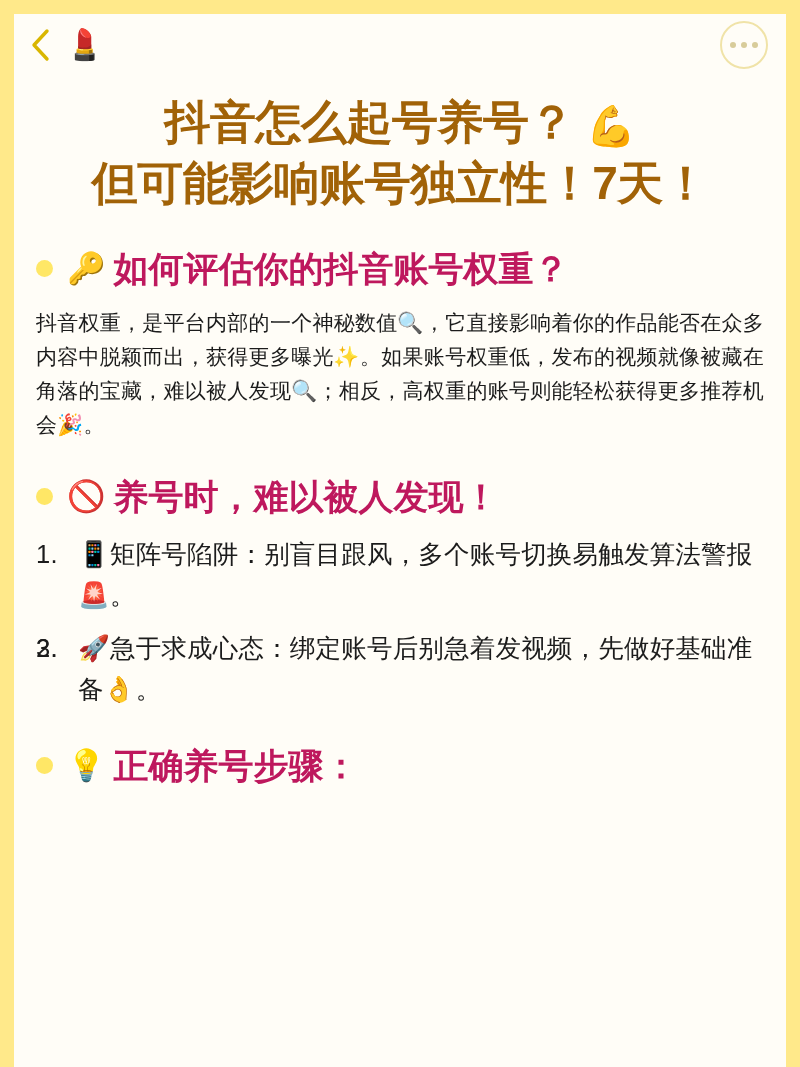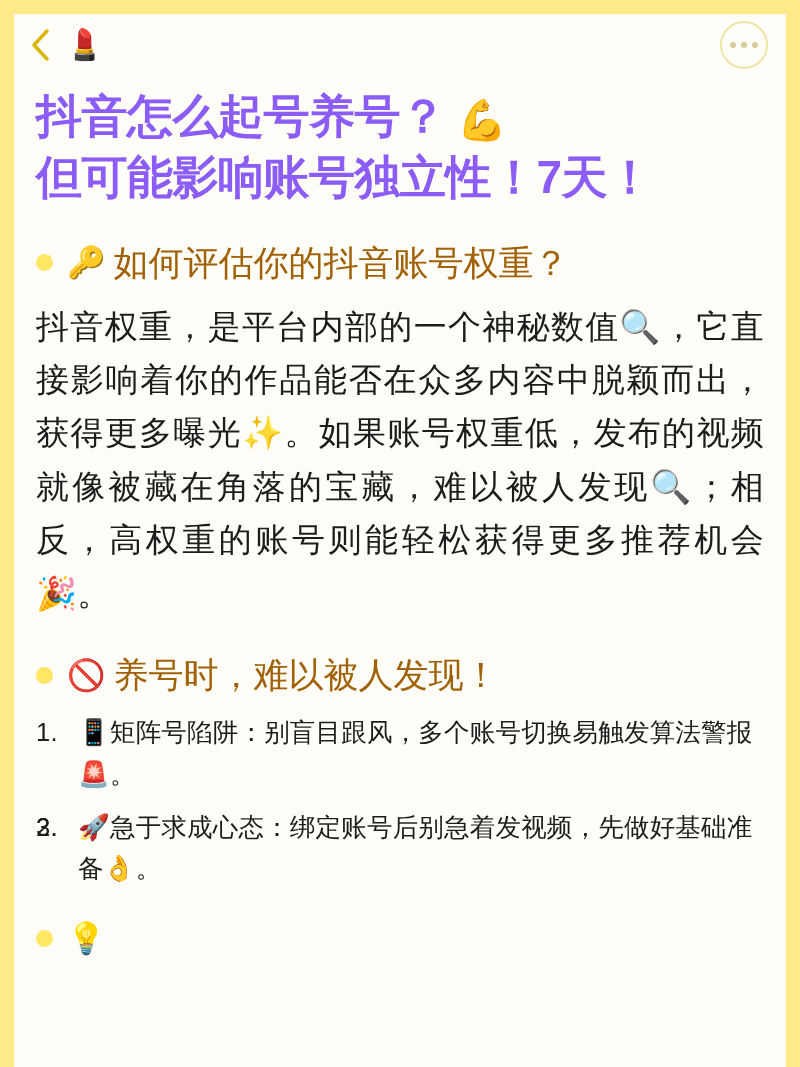--- a/index.html
+++ b/index.html
@@ -62,26 +62,27 @@
     width: 6px;
     height: 6px;
     border-radius: 50%;
     background: #d8cc9a;
     display: block;
   }
   .content {
     padding: 2px 22px 0 22px;
   }
   h1.title {
-    margin: 8px 0 0 0;
+    margin: 14px 0 0 0;
     font-size: 46px;
     line-height: 1.32;
     font-weight: bold;
-    color: #8b5cf6;
+    color: #a16207;
     letter-spacing: -0.5px;
+    text-align: center;
   }
   h1.title .line { display: block; white-space: nowrap; }
   .title-emoji { font-size: 40px; vertical-align: -2px; }
 
   .section-head {
     display: flex;
     align-items: center;
     margin: 34px 0 16px 0;
     gap: 8px;
   }
@@ -90,28 +91,28 @@
     height: 17px;
     border-radius: 50%;
     background: #ffe766;
     flex: 0 0 auto;
     margin-right: 6px;
   }
   .head-emoji { font-size: 31px; line-height: 1; }
   .section-head h2 {
     margin: 0;
     font-size: 35px;
-    font-weight: normal;
-    color: #a16207;
+    font-weight: bold;
+    color: #be185d;
     line-height: 1.2;
     white-space: nowrap;
   }
   p.body-text {
     margin: 0;
-    font-size: 33px;
+    font-size: 21px;
     line-height: 1.62;
     color: #1c1c1c;
     text-align: justify;
     letter-spacing: 0.2px;
   }
   ol.list {
     margin: 6px 0 0 0;
     padding-left: 0;
     list-style: none;
     counter-reset: item;
@@ -186,16 +187,17 @@
       </li>
       <li>
         <span class="num">3.</span>
         <span>🚀急于求成心态：绑定账号后别急着发视频，先做好基础准备👌。</span>
       </li>
     </ol>
 
     <div class="section-head">
       <span class="bullet-dot"></span>
       <span class="head-emoji">💡</span>
+      <h2>正确养号步骤：</h2>
     </div>
 
   </div>
 </div>
 
 </body></html>

